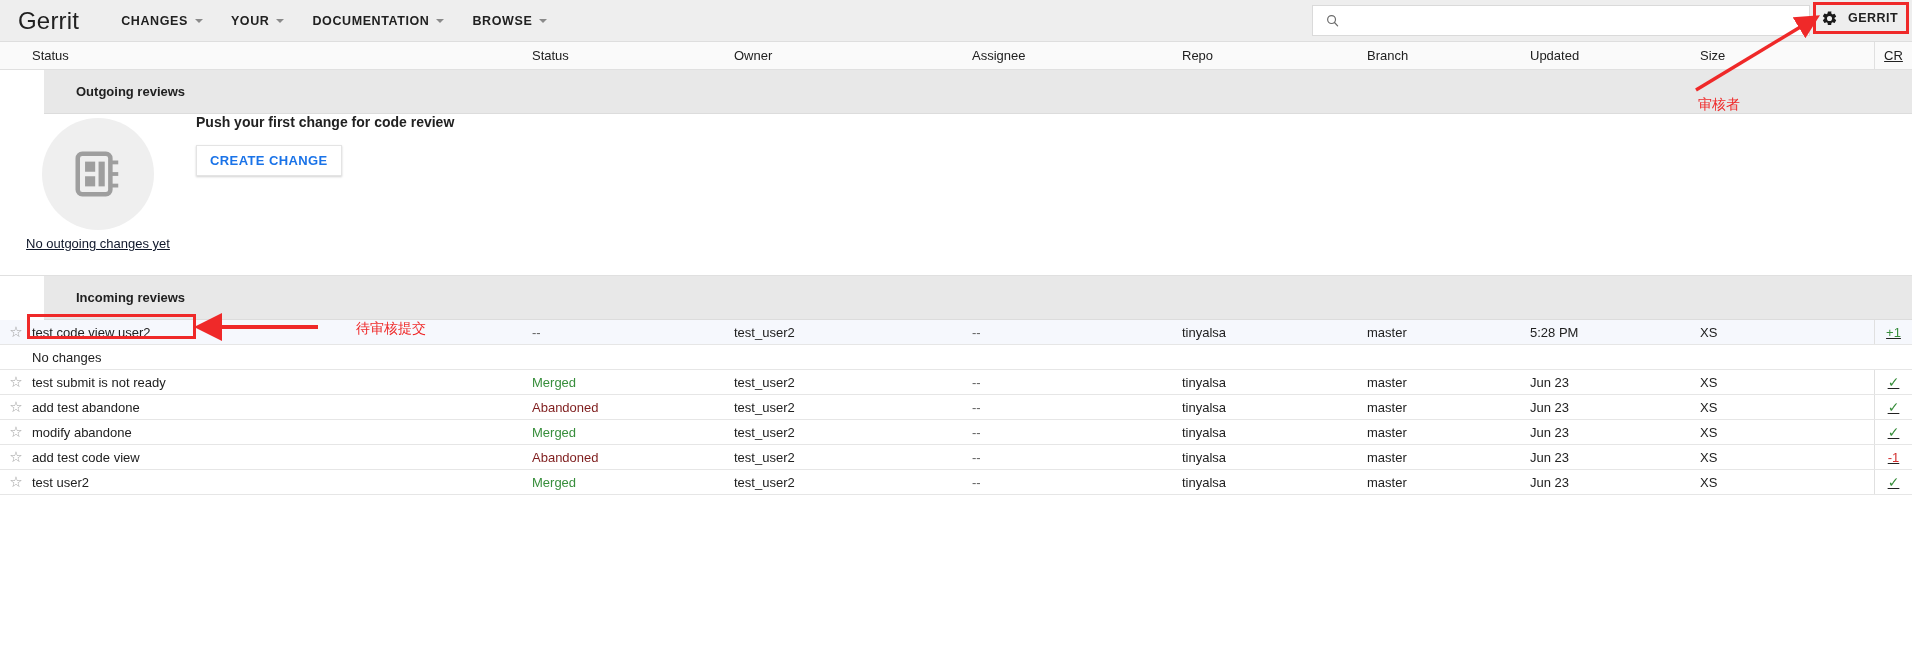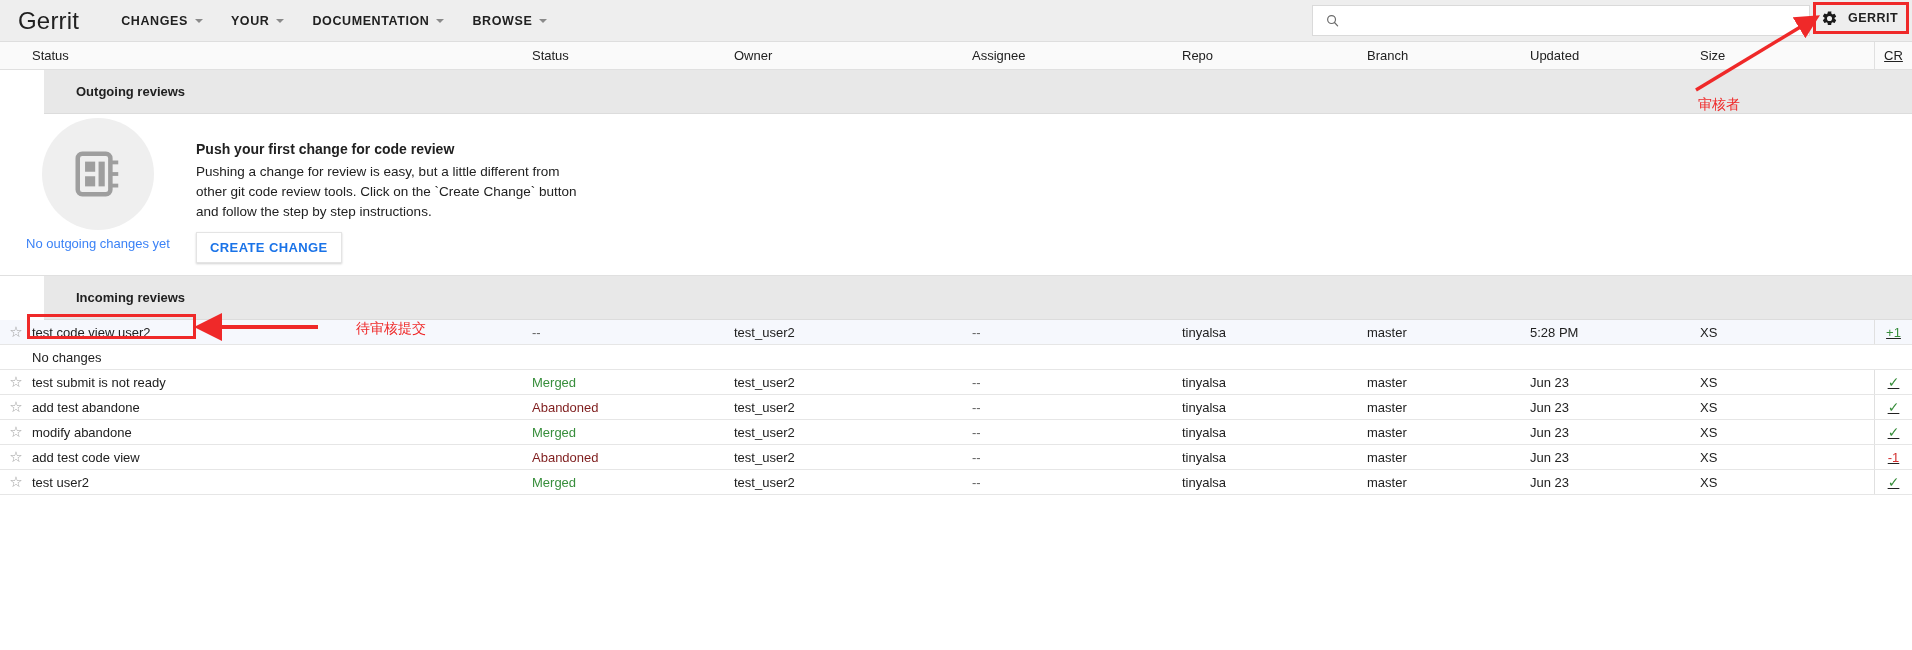--- a/index.html
+++ b/index.html
@@ -180,23 +180,24 @@
   }
   #empty-circle {
     width: 112px; height: 112px;
     border-radius: 50%;
     background: #efefef;
     display: flex; align-items: center; justify-content: center;
   }
   #empty-caption {
     margin-top: 6px;
     font-size: 13px;
-    color: #3b82f6;
-  }
-  #empty-text { padding-top: 27px; }
+    color: #0f172a;
+    text-decoration: underline;
+  }
+  #empty-text { }
   #empty-title {
     font-size: 14px; font-weight: bold; color: #212121; margin-bottom: 5px;
   }
   #empty-body {
     font-size: 13.5px; color: #212121; line-height: 1.47; width: 392px;
   }
   #create-change-btn {
     margin-top: 10px;
     display: inline-block;
     padding: 7px 13px;
@@ -305,21 +306,20 @@
           <rect x="24.5" y="13" width="5.5" height="22" fill="#9e9e9e"></rect>
           <rect x="35" y="12" width="7" height="3.4" fill="#9e9e9e"></rect>
           <rect x="35" y="22.3" width="7" height="3.4" fill="#9e9e9e"></rect>
           <rect x="35" y="32.6" width="7" height="3.4" fill="#9e9e9e"></rect>
         </svg>
       </div>
       <div id="empty-caption">No outgoing changes yet</div>
     </div>
     <div id="empty-text">
       <div id="empty-title">Push your first change for code review</div>
-      <div id="empty-body">Pushing a change for review is easy, but a little different from other git code review tools. Click on the `Create Change` button and follow the step by step instructions.</div>
       <div id="create-change-btn">CREATE CHANGE</div>
     </div>
   </div>
 
   <div class="row section-head">
     <div class="col-star"></div>
     <div class="col-subject">Incoming reviews</div>
   </div>
   <div id="incoming-rows">
       <div class="row data-row highlighted">

